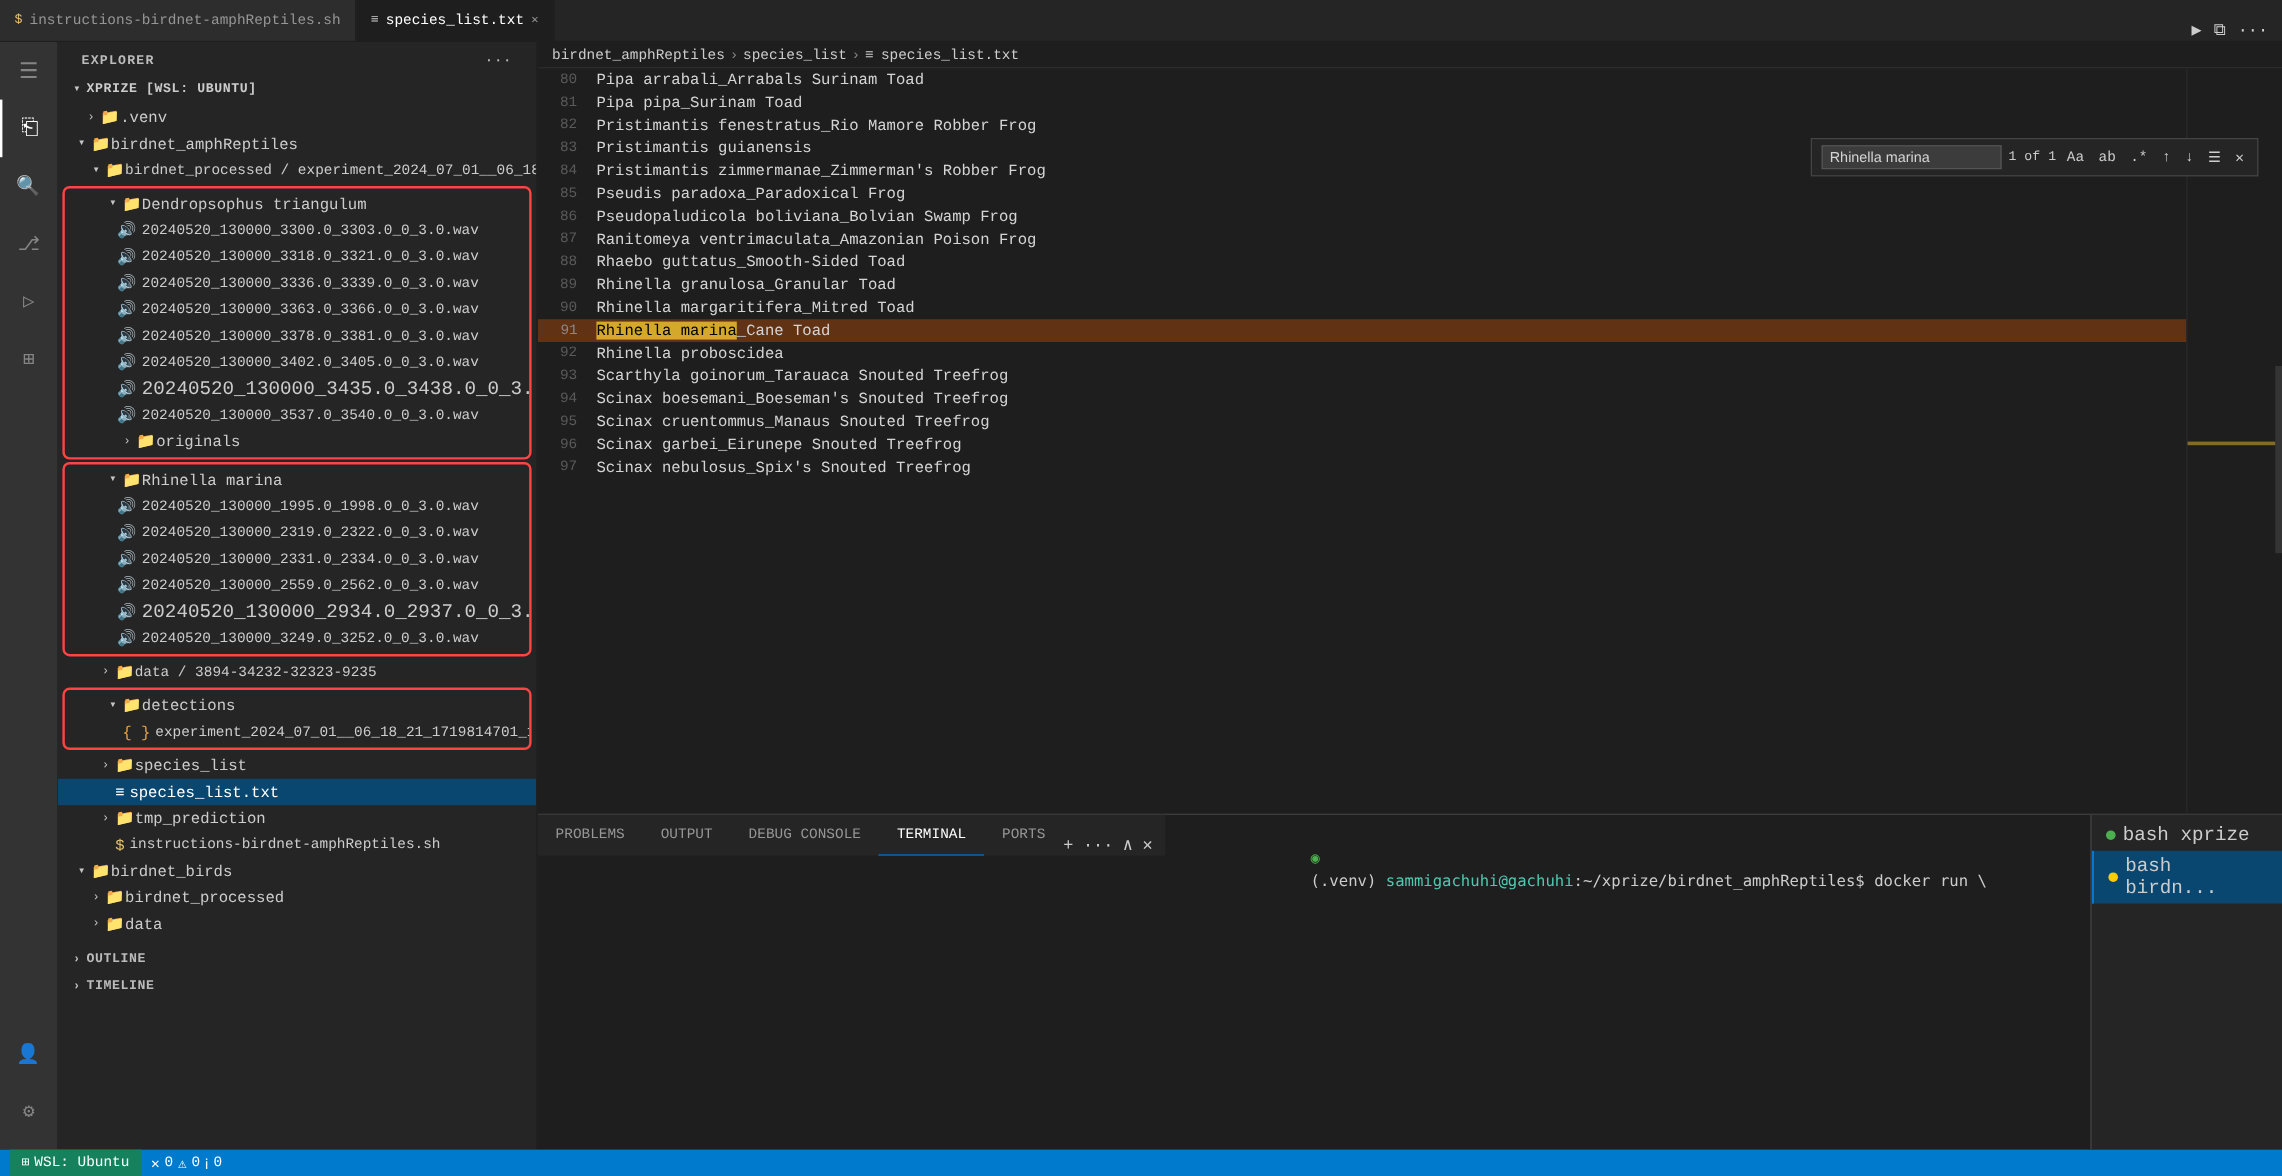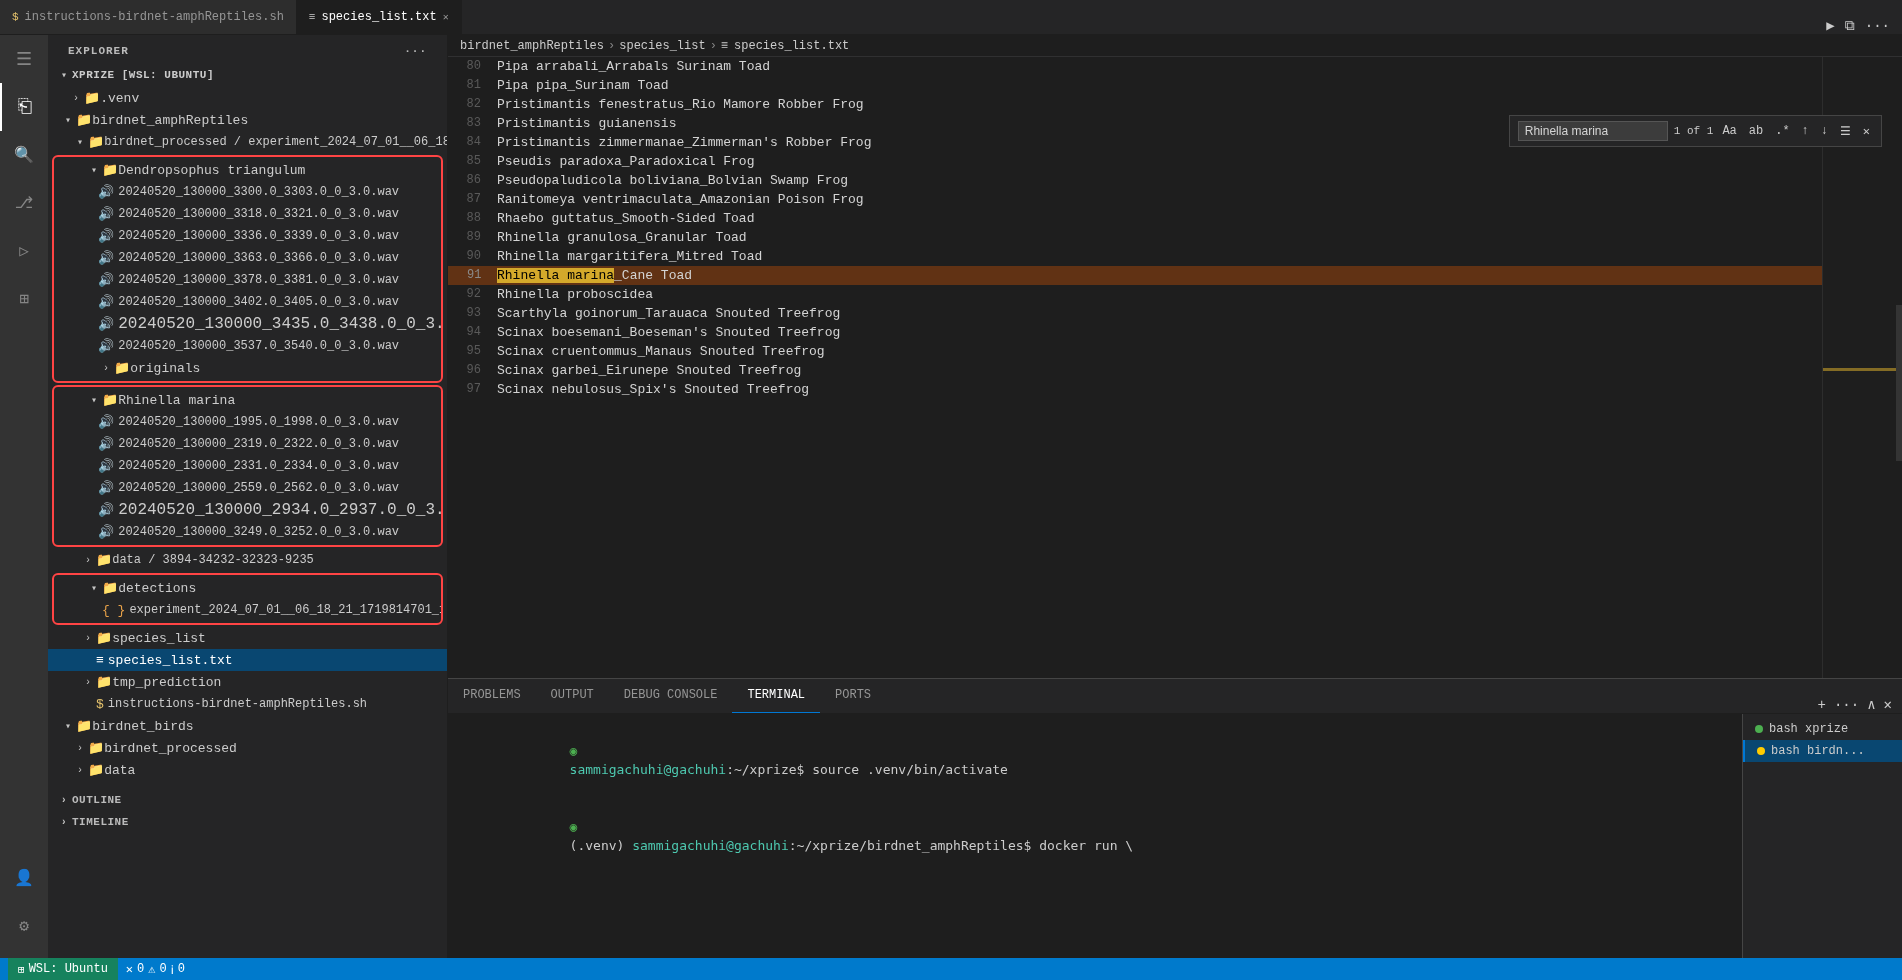--- a/index.html
+++ b/index.html
@@ -218,21 +218,21 @@
     }
     .highlight-line { background: #613214; }
     .highlight-text { background: #d4a92b; color: #000; }
 
     
     .panel-area {
       height: 280px;
       background: #1e1e1e;
       border-top: 1px solid #454545;
       display: flex;
-      flex-direction: column;
+      flex-direction: row;
       flex-shrink: 0;
     }
     .panel-tabs {
       height: 35px;
       background: #252526;
       display: flex;
       align-items: flex-end;
       border-bottom: 1px solid #1e1e1e;
       flex-shrink: 0;
     }
@@ -277,21 +277,21 @@
     
     .terminal-side {
       width: 160px;
       background: #252526;
       border-left: 1px solid #454545;
       padding: 4px 0;
       overflow-y: auto;
     }
     .term-panel-item {
       padding: 4px 12px;
-      font-size: 12px;
+      font-size: 16px;
       color: #cccccc;
       cursor: pointer;
       display: flex;
       align-items: center;
       gap: 6px;
     }
     .term-panel-item.active { background: #094771; }
     .term-dot { width: 8px; height: 8px; border-radius: 50%; flex-shrink: 0; }
     .term-dot-g { background: #4caf50; }
     .term-dot-y { background: #ffcc00; }
@@ -702,24 +702,20 @@
             <span class="panel-btn" title="Close">✕</span>
           </div>
         </div>
 
         <div class="terminal-area">
 
           <div class="terminal-main">
 
             <div class="term-line">
               <span style="color:#4caf50;">◉ </span>
-              <span style="color:#4ec9b0;">sammigachuhi@gachuhi</span><span style="color:#cccccc;">:~/xprize$ </span><span style="color:#cccccc;">source .venv/bin/activate</span>
-            </div>
-            <div class="term-line">
-              <span style="color:#4caf50;">◉ </span>
               <span style="color:#cccccc;">(.venv) </span><span style="color:#4ec9b0;">sammigachuhi@gachuhi</span><span style="color:#cccccc;">:~/xprize/birdnet_amphReptiles$ docker run \</span>
             </div>
             <div class="term-line">
               
             </div>
 
           </div>
 
           <div class="terminal-side">
             <div class="term-panel-item">

